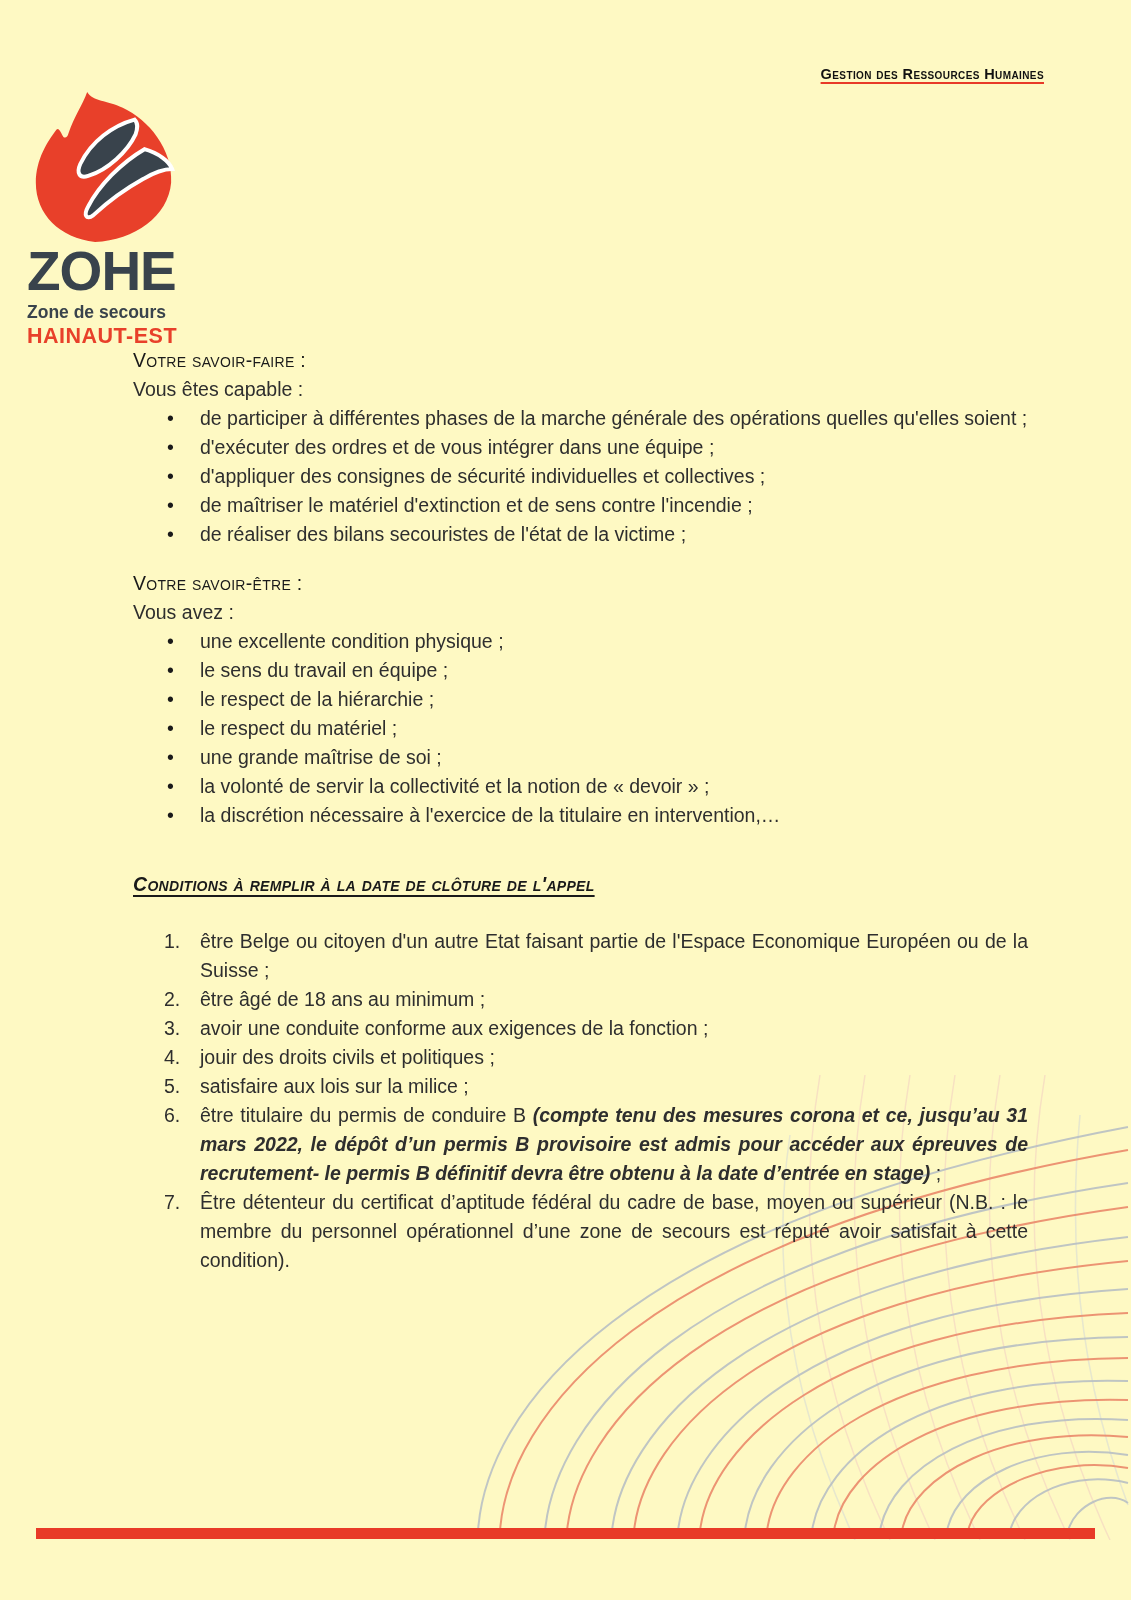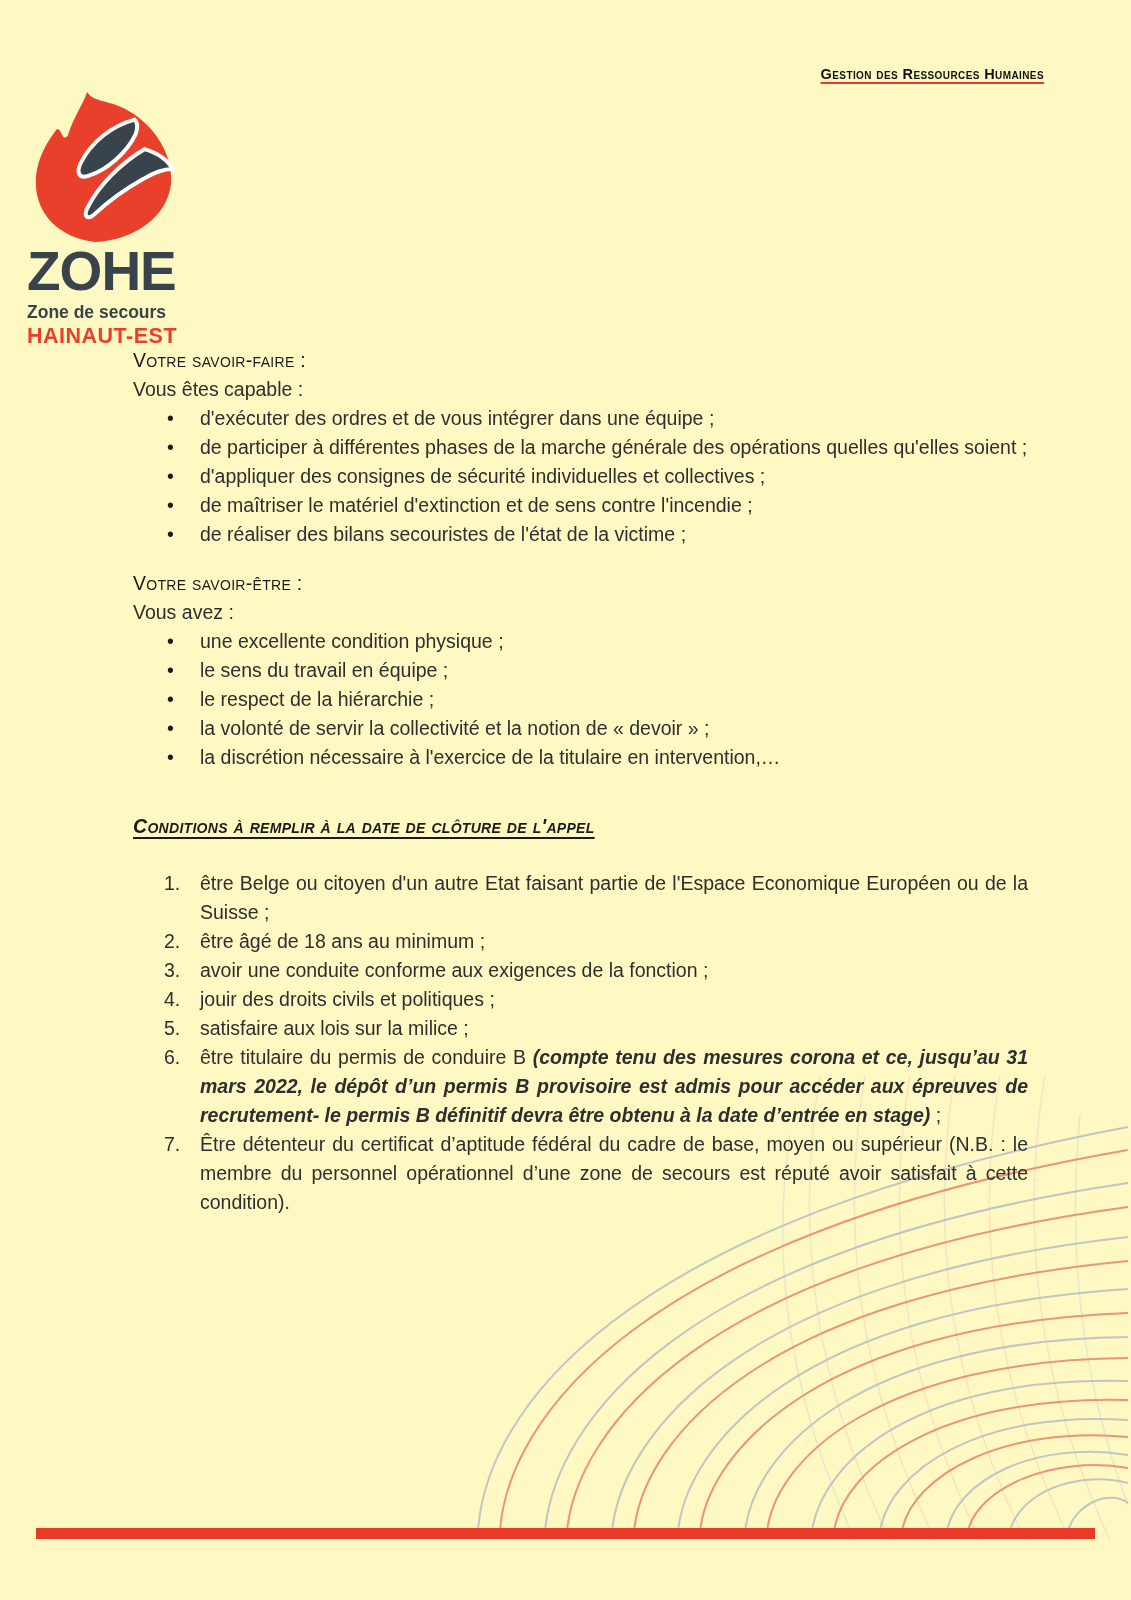--- a/index.html
+++ b/index.html
@@ -100,34 +100,36 @@
     <div class="logo-subtitle">Zone de secours</div>
     <div class="logo-region">HAINAUT-EST</div>
   </div>
 
   <div class="content">
 
     <h3 class="sec-title">Votre savoir-faire :</h3>
     <p class="intro">Vous êtes capable :</p>
     <ul class="bullets">
 
-    <li>d'exécuter des ordres et de vous intégrer dans une équipe ;</li>
-        <li>de participer à différentes phases de la marche générale des opérations quelles qu'elles soient ;</li>
+    <li>de participer à différentes phases de la marche générale des opérations quelles qu'elles soient ;</li>
+        <li>d'exécuter des ordres et de vous intégrer dans une équipe ;</li>
         <li>d'appliquer des consignes de sécurité individuelles et collectives ;</li>
         <li>de maîtriser le matériel d'extinction et de sens contre l'incendie ;</li>
         <li>de réaliser des bilans secouristes de l'état de la victime ;</li>
       </ul>
 
     <h3 class="sec-title second">Votre savoir-être :</h3>
     <p class="intro">Vous avez :</p>
     <ul class="bullets">
 
     <li>une excellente condition physique ;</li>
         <li>le sens du travail en équipe ;</li>
         <li>le respect de la hiérarchie ;</li>
+        <li>le respect du matériel ;</li>
+        <li>une grande maîtrise de soi ;</li>
         <li>la volonté de servir la collectivité et la notion de « devoir » ;</li>
         <li>la discrétion nécessaire à l'exercice de la titulaire en intervention,…</li>
       </ul>
 
     <h3 class="cond-title">Conditions à remplir à la date de clôture de l'appel</h3>
     <ol class="numbered">
 
         <li><span>être Belge ou citoyen d'un autre Etat faisant partie de l'Espace Economique Européen ou de la Suisse ;</span><span class="bi"></span><span></span></li>
 
         <li><span>être âgé de 18 ans au minimum ;</span><span class="bi"></span><span></span></li>

